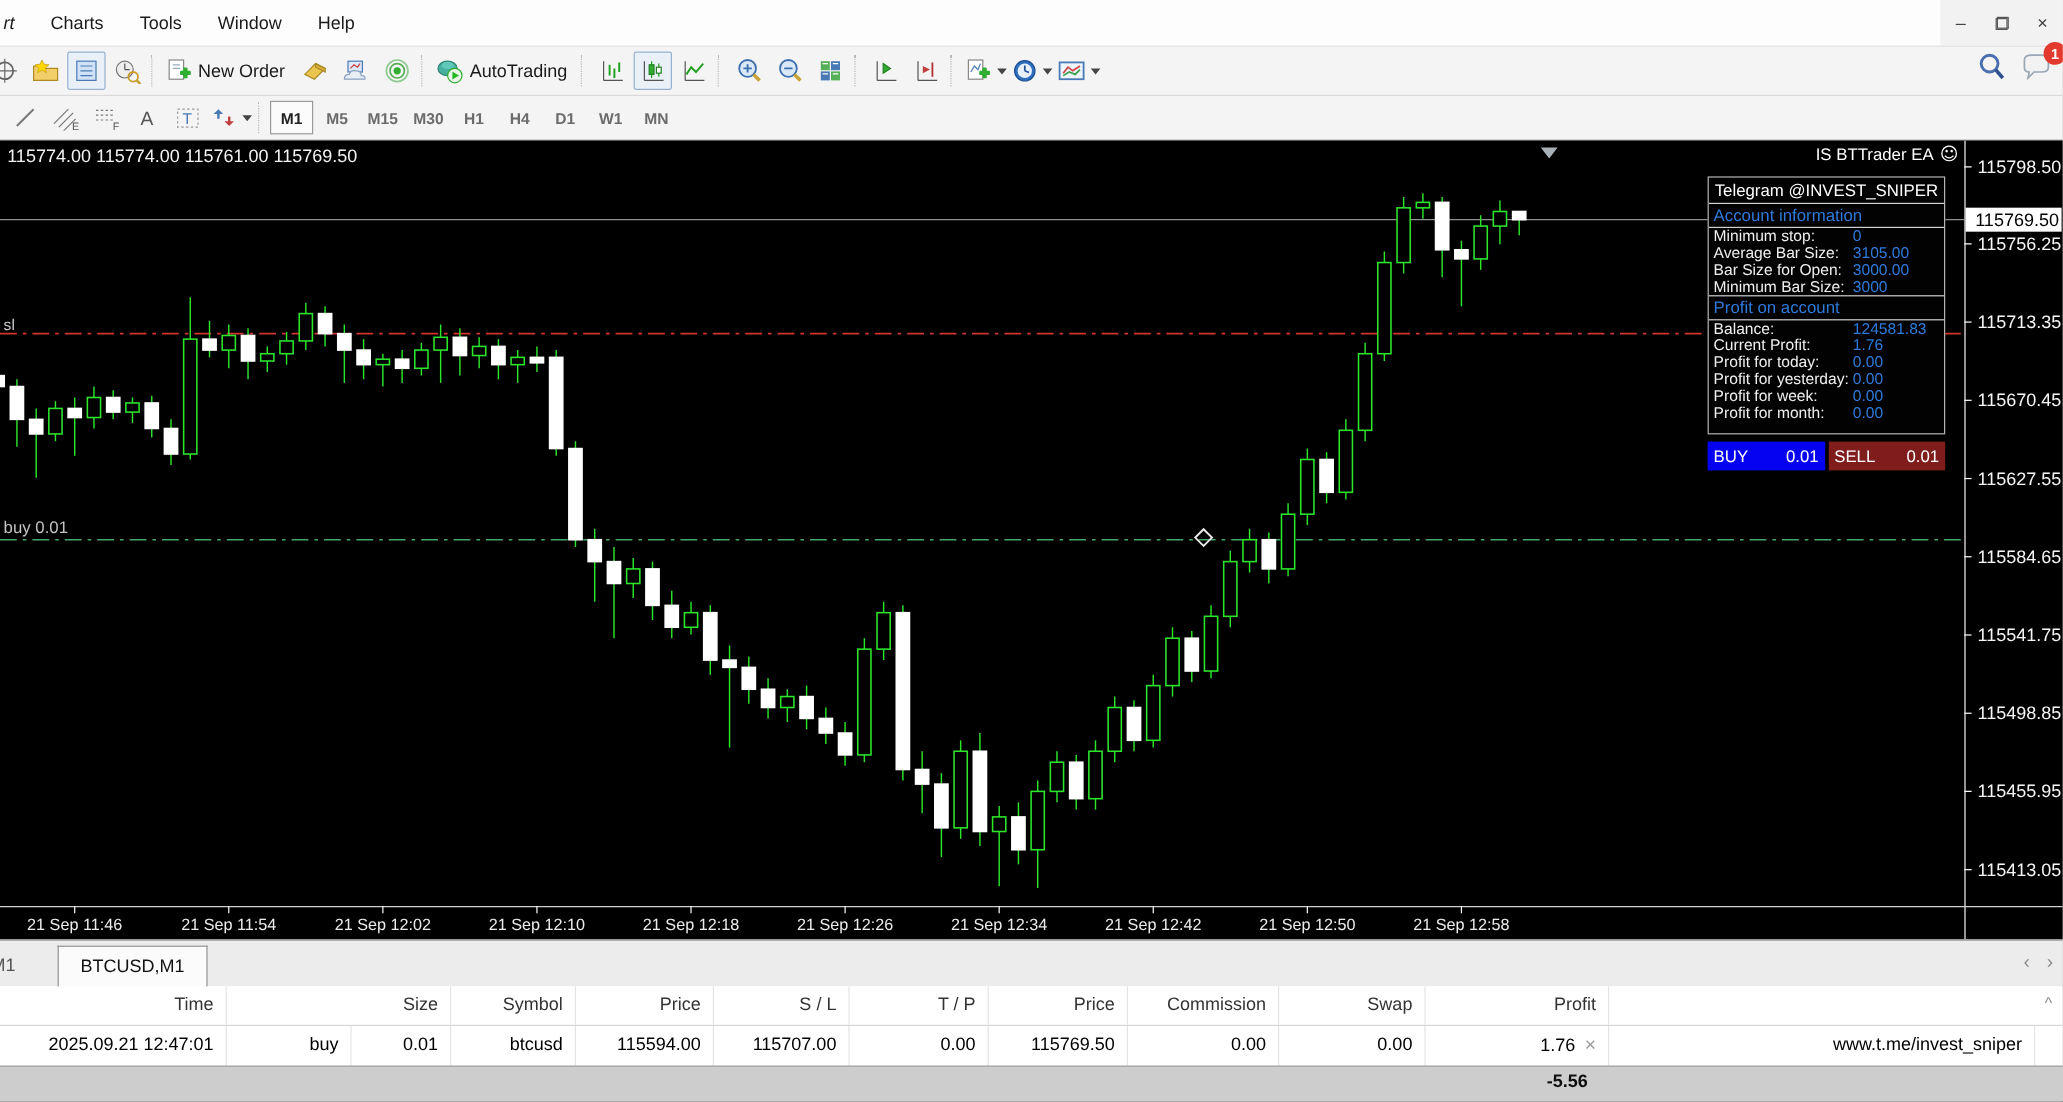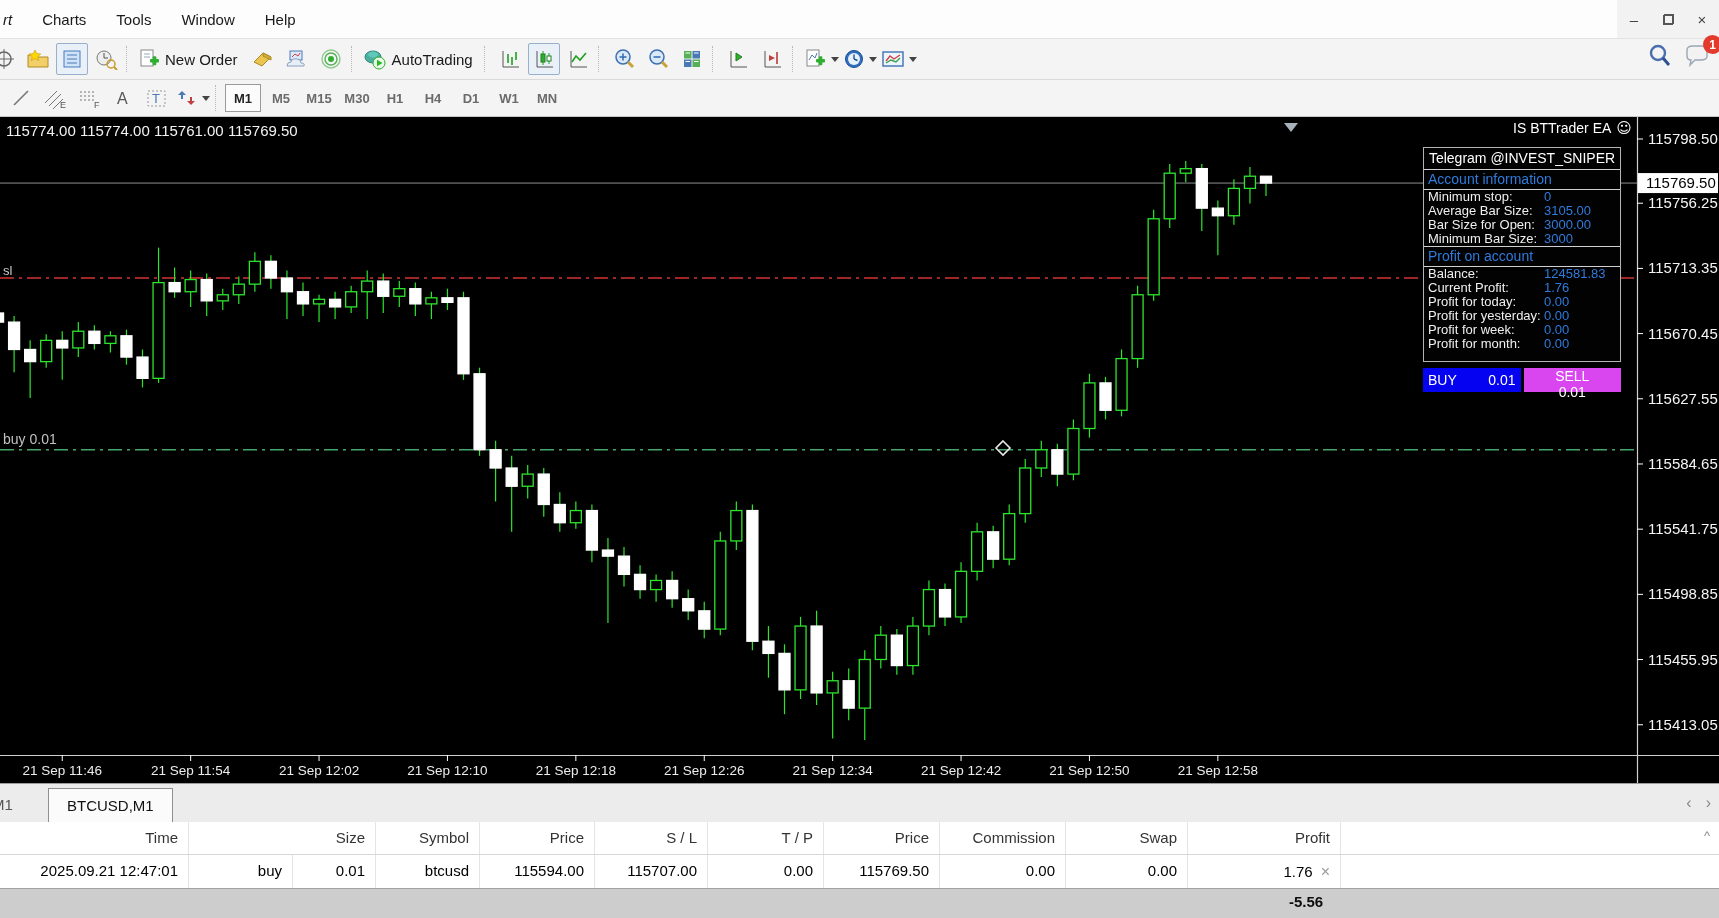--- a/index.html
+++ b/index.html
@@ -46,21 +46,21 @@
          border:1px solid #b5b5b5;box-sizing:border-box;color:#efefef;}
   .p-title{height:21px;line-height:21px;text-align:center;font-size:14px;color:#fff;border-bottom:1px solid #d0d0d0;white-space:nowrap;overflow:hidden;}
   .p-head{font-size:14px;color:#2f7bdc;padding:1px 4px 2px;border-bottom:1px solid #d0d0d0;}
   .p-sec + .p-sec .p-head{border-top:1px solid #d0d0d0;}
   .p-row{display:flex;font-size:13px;line-height:14px;padding:0 0 0 4px;white-space:nowrap;}
   .p-row .lab{width:116px;}
   .p-row .val{color:#2f7bdc;}
   .order-row{position:absolute;left:1423px;top:251px;width:198px;height:24px;display:flex;gap:3px;}
   .obtn{flex:1;display:flex;justify-content:space-between;align-items:center;color:#fff;font-size:14px;padding:0 5px;box-sizing:border-box;}
   .obtn.buy{background:#0402f1;}
-  .obtn.sell{background:#d946ef;flex-direction:column;}
+  .obtn.sell{background:#7f1d1d;}
   
   .tabbar{position:absolute;top:783px;left:0;width:1719px;height:39px;background:#ececec;border-top:1px solid #9c9c9c;box-sizing:border-box;}
   .tab{position:absolute;top:4px;height:34px;background:#fbfbfb;border:1px solid #8f8f8f;border-bottom:none;
        line-height:33px;padding:0 18px;font-size:15px;color:#111;}
   .tab.partial{left:-14px;background:transparent;border:none;color:#555;padding:0 6px;}
   .tab.active{left:48px;}
   .tab-arrows{position:absolute;right:8px;top:10px;color:#8a8a8a;font-size:16px;display:flex;gap:14px;}
   
   .ttable{position:absolute;top:822px;left:0;width:1719px;height:66px;background:#fff;font-size:15px;}
   .trow{display:flex;height:33px;box-sizing:border-box;}
@@ -666,20 +666,21 @@
       <div class="tcell" style="width: 115px;">115594.00</div>
       <div class="tcell" style="width: 113px;">115707.00</div>
       <div class="tcell" style="width: 116px;">0.00</div>
       <div class="tcell" style="width: 116px;">115769.50</div>
       <div class="tcell" style="width: 126px;">0.00</div>
       <div class="tcell" style="width: 122px;">0.00</div>
       <div class="tcell profit" style="width: 153px;">
         <span>1.76</span>
         <span class="xclose">×</span>
       </div>
+      <div class="tcell" style="width: 355px;">www.t.me/invest_sniper</div>
     </div>
   <div class="vscroll">
     <div class="up">^</div>
     <div class="down">v</div>
   </div>
 </div>
 
 <div class="statusbar">
   <div class="float-profit">-5.56</div>
 </div>

